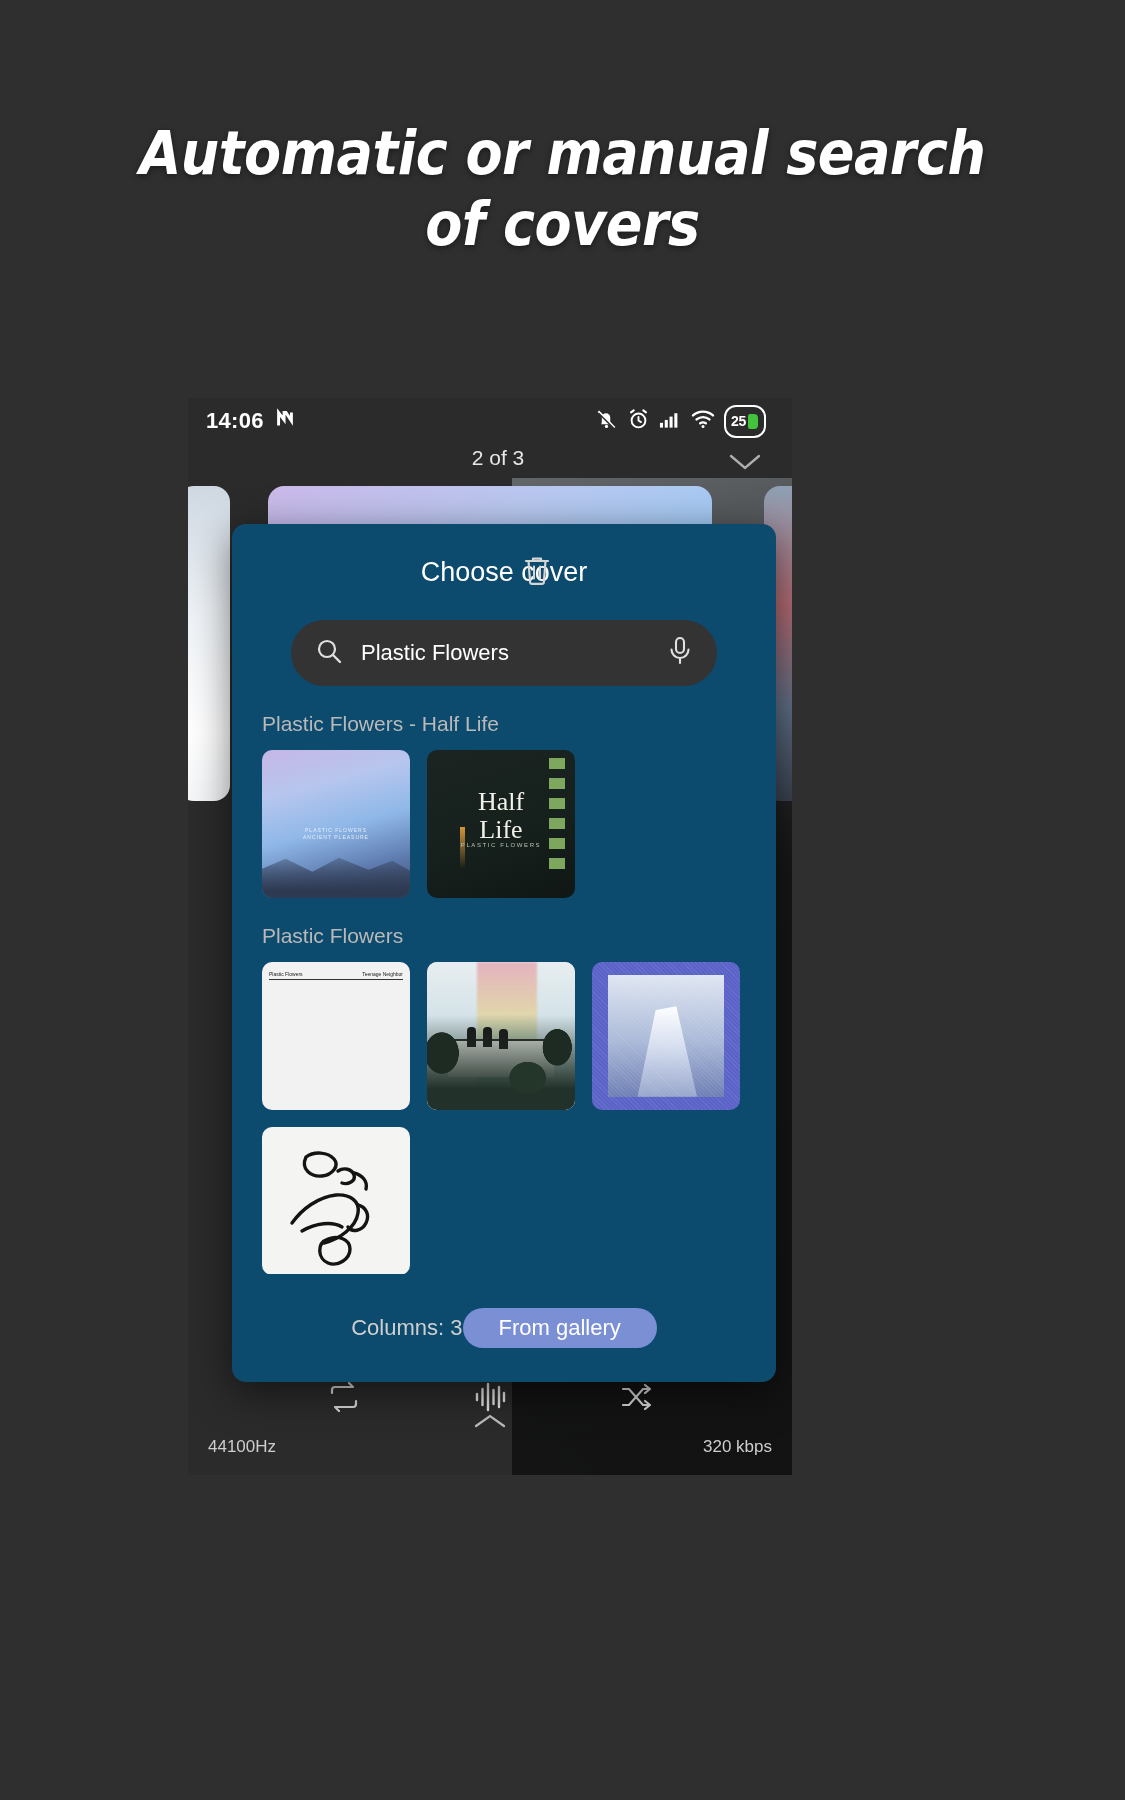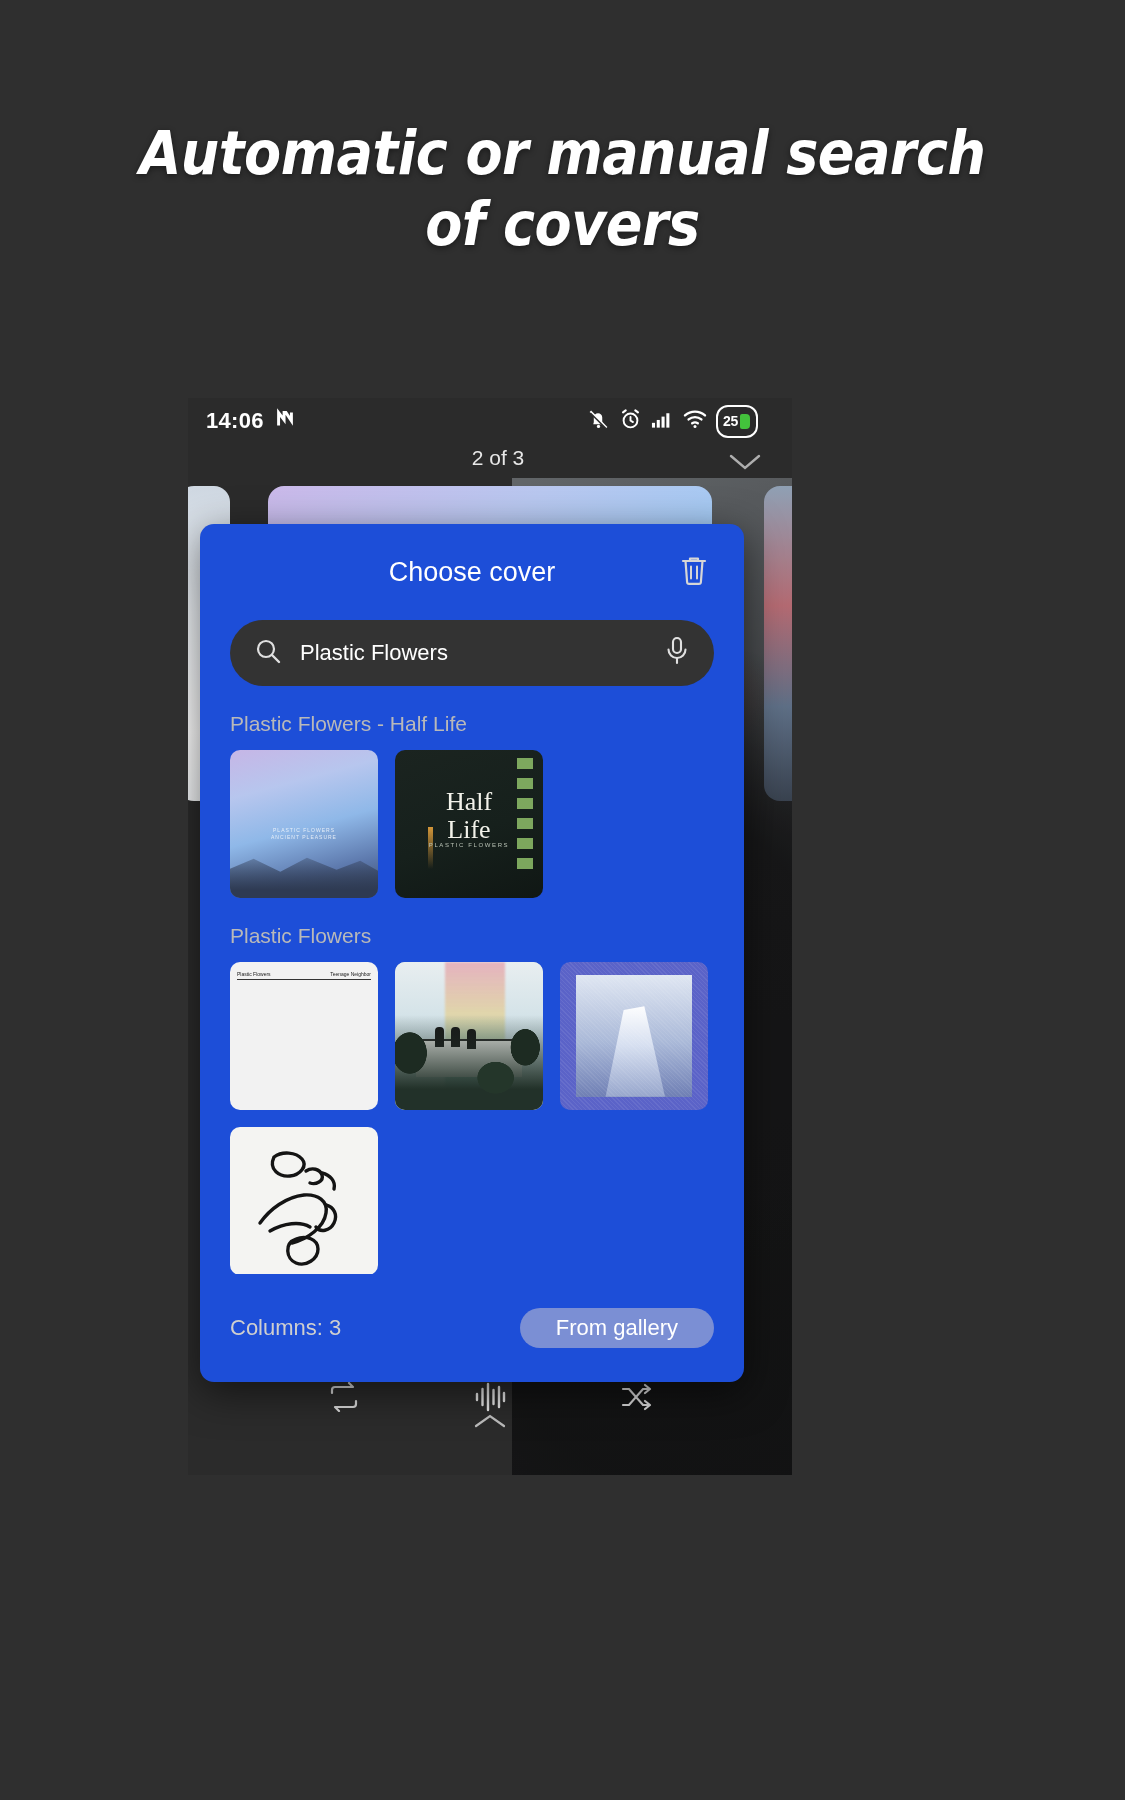--- a/index.html
+++ b/index.html
@@ -49,21 +49,21 @@
   }
   .bg-photo:after{
     content:""; position:absolute; inset:0;
     background:
       radial-gradient(circle at 58% 48%, rgba(25,25,28,.92) 26%, transparent 58%),
       radial-gradient(circle at 72% 78%, rgba(20,20,22,.85) 30%, transparent 65%);
   }
 
   
   #status-bar {
-    position:absolute; left:0; right:16px; top:0; height:46px;
+    position:absolute; left:0; right:8px; top:0; height:46px;
     display:flex; align-items:center; justify-content:space-between;
     padding:0 18px; color:#ffffff; z-index:6;
   }
   .status-left { display:flex; align-items:center; gap:10px; }
   #status-time { font-size:22px; font-weight:bold; letter-spacing:.3px; }
   .status-right { display:flex; align-items:center; gap:9px; }
   .sicon { display:block; }
   #battery-pill {
     display:flex; align-items:center; justify-content:center;
     min-width:42px; height:33px; border:2.4px solid #ffffff;
@@ -107,24 +107,24 @@
   .ctl-row { display:flex; align-items:center; justify-content:center; gap:112px; padding-top:24px; }
   .meta-row {
     position:absolute; left:0; right:0; bottom:18px;
     display:flex; justify-content:space-between; padding:0 20px;
     font-size:17px; color:#cdcdcd;
   }
   #chevron-up-handle { position:absolute; left:0; right:0; bottom:42px; text-align:center; }
 
   
   #cover-dialog {
-    position:absolute; left:12px; top:126px; width:544px; height:858px;
-    background:#1d4ed8; border-radius:14px; z-index:9;
+    position:absolute; left:44px; top:126px; width:544px; height:858px;
+    background:#0c4a6e; border-radius:14px; z-index:9;
     box-shadow:0 10px 40px rgba(0,0,0,.55);
-    display:flex; flex-direction:column;
+    display:flex; flex-direction:column;align-items:center;
   }
   #dialog-header {
     position:relative; height:96px; display:flex;
     align-items:center; justify-content:center;
   }
   #dialog-title { color:#ffffff; font-size:27px; }
   #delete-cover-button {
     position:absolute; right:34px; top:50%; transform:translateY(-50%);
     cursor:pointer;
   }
@@ -351,20 +351,24 @@
         <svg width="34" height="30" viewBox="0 0 34 30">
           <path d="M4 7h6l14 16h6M4 23h6l14-16h6" stroke="#d8d8d8" stroke-width="2.2" fill="none" stroke-linecap="round"></path>
           <path d="M26 3l5 4-5 4M26 19l5 4-5 4" stroke="#d8d8d8" stroke-width="2.2" fill="none" stroke-linecap="round" stroke-linejoin="round"></path>
         </svg>
       </span>
     </div>
     <div id="chevron-up-handle">
       <svg width="34" height="16" viewBox="0 0 34 16">
           <path d="M3 13 17 3l14 10" stroke="#bdbdbd" stroke-width="2.2" fill="none" stroke-linecap="round"></path>
         </svg>
+    </div>
+    <div class="meta-row">
+      <span>44100Hz</span>
+      <span>320 kbps</span>
     </div>
   </div>
 
   <div id="cover-dialog">
 
     <div id="dialog-header">
       <span id="dialog-title">Choose cover</span>
       <span id="delete-cover-button">
         <svg width="32" height="34" viewBox="0 0 32 34">
           <path d="M5 8h22" stroke="#d6d6d6" stroke-width="2.2" stroke-linecap="round"></path>

